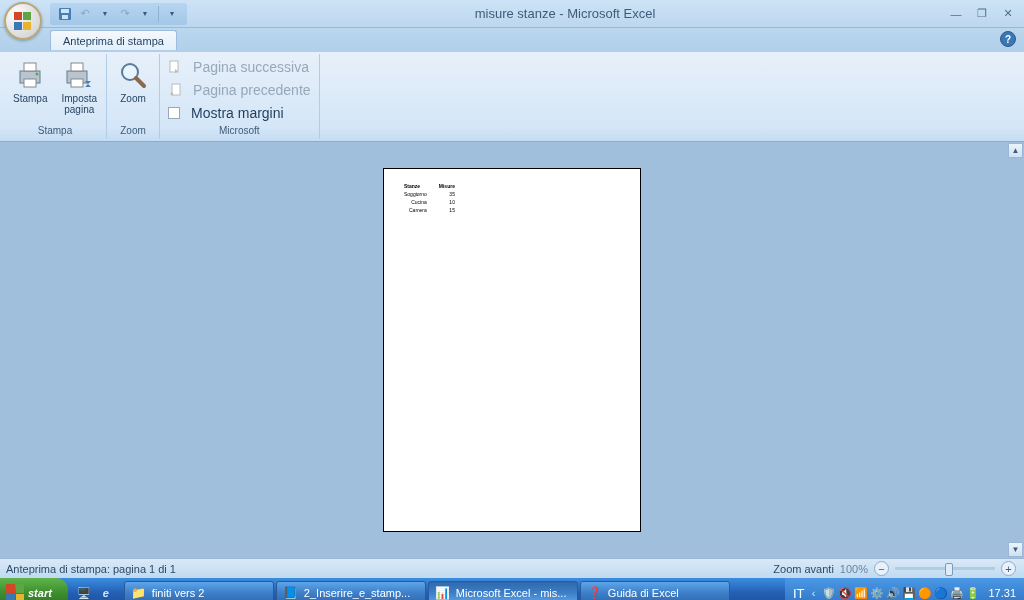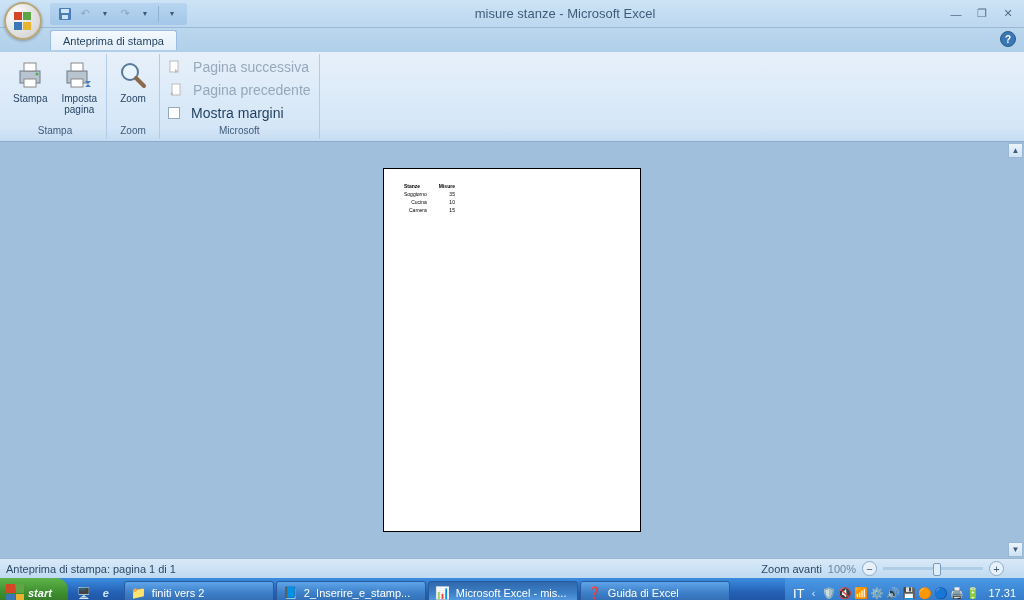--- a/index.html
+++ b/index.html
@@ -41,21 +41,21 @@
 .page { width:258px; height:364px; background:#fff; border:1px solid #000; padding:12px 18px; font-size:5px; color:#000; font-family:Arial,sans-serif; }
 .page table{ font-size:5px; }
 .page th{ text-align:left; font-weight:bold; padding-right:10px;}
 .page td{ padding-right:10px;}
 .scroll-up,.scroll-down{ position:absolute; right:1px; width:15px; height:15px; background:linear-gradient(#eaf3fb,#cfe2f3); border:1px solid #9ab8d6; display:flex; align-items:center; justify-content:center; font-size:8px; color:#3e5c7a; cursor:pointer;}
 .scroll-up{ top:1px;} .scroll-down{ bottom:1px;}
 
 
 .statusbar { height:20px; background:linear-gradient(#d9e9f8,#c0daf0); display:flex; align-items:center; font-size:11px; color:#2b4a68; border-top:1px solid #9ab8d6; }
 .statusbar .left{ padding-left:6px; flex:1;}
-.statusbar .zoom{ display:flex; align-items:center; gap:6px; padding-right:20px; color:#6a85a0;}
+.statusbar .zoom{ display:flex; align-items:center; gap:6px; padding-right:8px; color:#6a85a0;}
 .zctrl{ width:15px; height:15px; border:1px solid #8aabcb; border-radius:8px; display:flex; align-items:center; justify-content:center; font-size:11px; color:#3e5c7a; cursor:pointer; background:#e8f1fa;}
 .zslider{ width:100px; height:3px; background:#b0cde6; position:relative;}
 .zslider::after{ content:""; position:absolute; left:50%; top:-4px; width:6px; height:11px; background:#e0ecf7; border:1px solid #7a9bbc; border-radius:2px;}
 
 
 .taskbar { height:30px; background:linear-gradient(#3a8de0,#245fb3 50%,#1d4e96); display:flex; align-items:center; font-size:11px; color:#fff;}
 .startbtn{ height:30px; padding:0 16px 0 6px; background:linear-gradient(#5fb44a,#3d8d2e 50%,#2e6f22); display:flex; align-items:center; gap:4px; font-weight:bold; font-style:italic; border-radius:0 12px 12px 0; cursor:pointer;}
 .winflag{ width:18px; height:18px; display:grid; grid-template:1fr 1fr/1fr 1fr; gap:1px;}
 .winflag span:nth-child(1){background:#d34626;} .winflag span:nth-child(2){background:#5ea544;}
 .winflag span:nth-child(3){background:#3a77b5;} .winflag span:nth-child(4){background:#e8b42f;}

